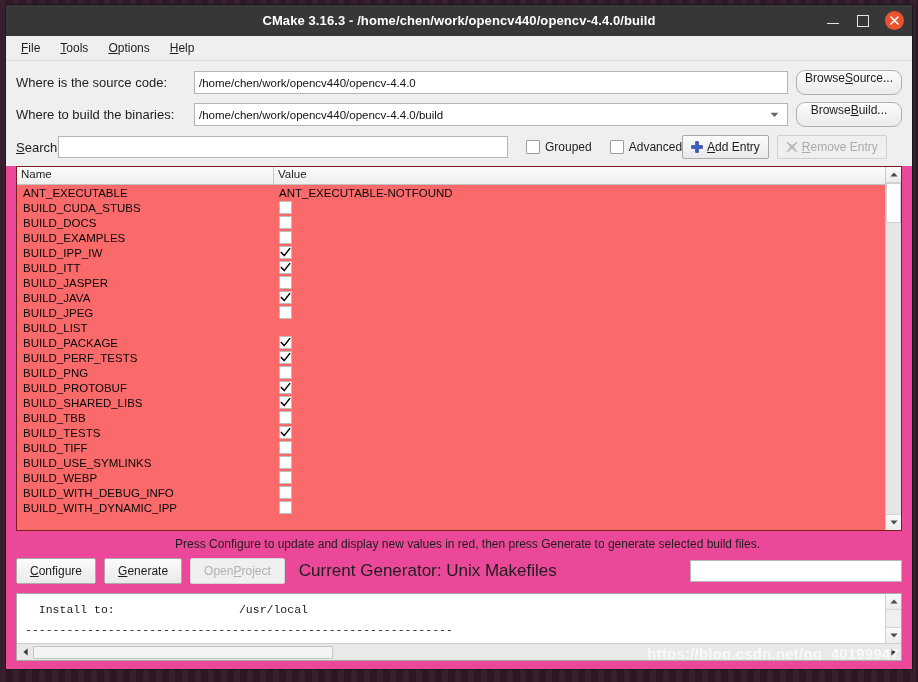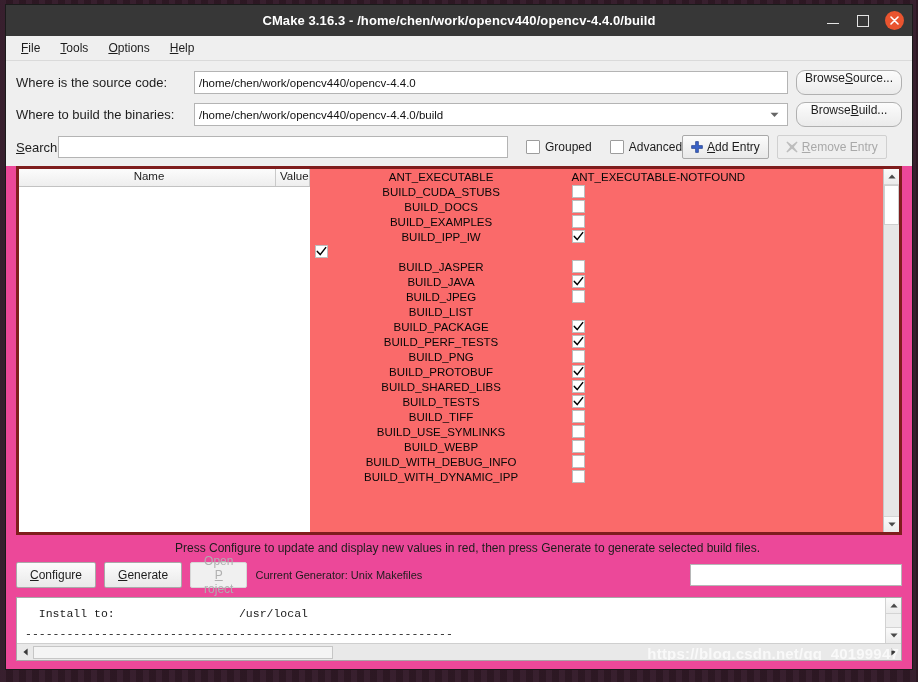--- a/index.html
+++ b/index.html
@@ -63,22 +63,22 @@
   .chkbox{width:12px;height:12px;background:#fff;border:1px solid #9d9d9d;border-radius:1px;flex:none;}
   .ebtn{
     height:22px;background:linear-gradient(#fbfbfb,#e9e9e9);border:1px solid #a9a9a9;
     border-radius:2px;display:flex;align-items:center;gap:4px;padding:0 8px;
     font-size:12px;color:#1d1d1d;cursor:default;
   }
   .ebtn.disabled{color:#a9a9a9;background:#efefef;border-color:#d0d0d0;}
   .ebtn u{text-decoration:underline;}
   
   #tablewrap{
-    margin:0 10px;border:3px solid #7f1d1d;background:#fff;
-    flex:none;height:363px;display:flex;flex-direction:row;overflow:hidden;position:relative;text-align:center;
+    margin:0 10px;border:1px solid #7f1d1d;background:#fff;
+    flex:none;height:363px;display:flex;flex-direction:column;overflow:hidden;position:relative;
   }
   #thead{display:flex;height:17px;flex:none;background:#f2f2f2;border-bottom:1px solid #c2c2c2;}
   .th{
     font-size:11.5px;color:#1d1d1d;padding:1px 0 0 4px;
     background:linear-gradient(#fcfcfc,#eeeeee);
     border-right:1px solid #c9c9c9;box-sizing:border-box;
   }
   .th.name{width:257px;}
   .th.value{flex:1;}
   #tbody{flex:1;background:#fa6a6a;overflow:hidden;position:relative;}
@@ -98,23 +98,23 @@
   #vthumb{height:40px;background:#ffffff;border:1px solid #cfcfcf;box-sizing:border-box;flex:none;}
   #vtrack{flex:1;background:#e6e6e6;}
   
   #hint{text-align:center;font-size:12px;color:#1d1d1d;padding:6px 0 7px 17px;flex:none;}
   #actions{display:flex;align-items:center;padding:0 10px;gap:8px;flex:none;height:26px;}
   .abtn{
     height:24px;padding:0 13px;background:linear-gradient(#fcfcfc,#e9e9e9);
     border:1px solid #a9a9a9;border-radius:2px;font-size:12px;color:#1d1d1d;
     display:flex;align-items:center;justify-content:center;cursor:default;
   }
-  .abtn.disabled{color:#b0b0b0;background:#f0f0f0;border-color:#d6d6d6;flex-direction:column;}
+  .abtn.disabled{color:#b0b0b0;background:#f0f0f0;border-color:#d6d6d6;}
   .abtn u{text-decoration:underline;}
-  #genlabel{font-size:11px;color:#1d1d1d;margin-left:0;white-space:nowrap;}
+  #genlabel{font-size:17px;color:#1d1d1d;margin-left:6px;white-space:nowrap;}
   #progressbox{margin-left:auto;width:210px;height:20px;background:#fff;border:1px solid #b6b6b6;}
   
   #logwrap{margin:9px 10px 0 10px;border:1px solid #a8a8a8;background:#fff;
     flex:1;display:flex;flex-direction:column;overflow:hidden;min-height:0;}
   #logrow{flex:1;display:flex;min-height:0;}
   #logtext{
     flex:1;font-family:"Liberation Mono", monospace;font-size:11.5px;color:#1a1a1a;
     padding:6px 8px;white-space:pre;overflow:hidden;line-height:1.72;
   }
   #logvscroll{width:15px;background:#efefef;border-left:1px solid #d2d2d2;
@@ -255,20 +255,21 @@
           <div class="tname">BUILD_IPP_IW</div>
           <div class="tval">
             <span class="cellchk">
               <svg width="11" height="11" viewBox="0 0 11 11">
                 <path d="M1.3 5.4 L4.2 8.6 L9.7 1.6" stroke="#000" stroke-width="1.5" fill="none" stroke-linecap="round" stroke-linejoin="round"></path>
               </svg>
             </span>
           </div>
         </div>
         <div class="trow">
+          <div class="tname">BUILD_ITT</div>
           <div class="tval">
             <span class="cellchk">
               <svg width="11" height="11" viewBox="0 0 11 11">
                 <path d="M1.3 5.4 L4.2 8.6 L9.7 1.6" stroke="#000" stroke-width="1.5" fill="none" stroke-linecap="round" stroke-linejoin="round"></path>
               </svg>
             </span>
           </div>
         </div>
         <div class="trow">
           <div class="tname">BUILD_JASPER</div>
@@ -335,20 +336,26 @@
           </div>
         </div>
         <div class="trow">
           <div class="tname">BUILD_SHARED_LIBS</div>
           <div class="tval">
             <span class="cellchk">
               <svg width="11" height="11" viewBox="0 0 11 11">
                 <path d="M1.3 5.4 L4.2 8.6 L9.7 1.6" stroke="#000" stroke-width="1.5" fill="none" stroke-linecap="round" stroke-linejoin="round"></path>
               </svg>
             </span>
+          </div>
+        </div>
+        <div class="trow">
+          <div class="tname">BUILD_TBB</div>
+          <div class="tval">
+            <span class="cellchk"></span>
           </div>
         </div>
         <div class="trow">
           <div class="tname">BUILD_TESTS</div>
           <div class="tval">
             <span class="cellchk">
               <svg width="11" height="11" viewBox="0 0 11 11">
                 <path d="M1.3 5.4 L4.2 8.6 L9.7 1.6" stroke="#000" stroke-width="1.5" fill="none" stroke-linecap="round" stroke-linejoin="round"></path>
               </svg>
             </span>

